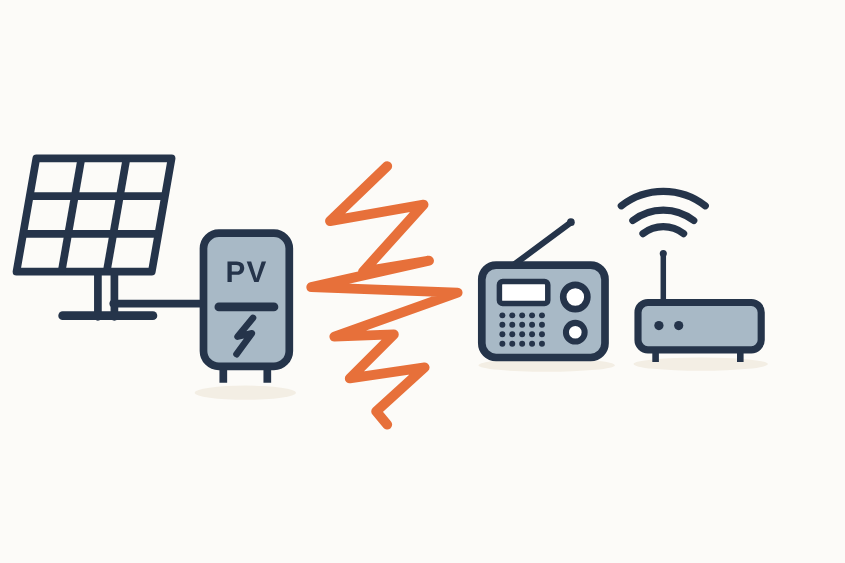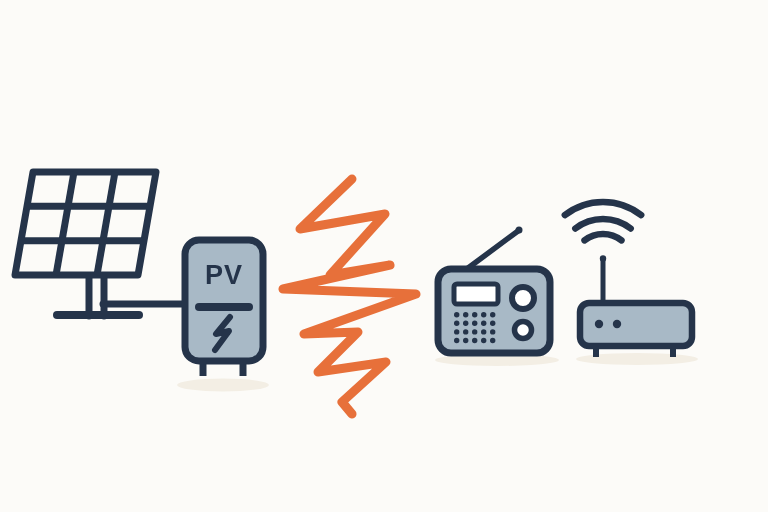--- a/index.html
+++ b/index.html
@@ -7,21 +7,20 @@
     --outline-navy:#25344a;
     --device-fill:#a8b9c6;
     --emi-orange:#e7703a;
     --display-white:#ffffff;
     --shadow:#f3eee4;
   }
   html,body{margin:0;padding:0;background:var(--background);}
   .stage{
     width:768px;height:396px;position:relative;overflow:hidden;
     background:var(--background);
-    margin-top:28px;
   }
   svg{display:block;}
   
   .sN{stroke:var(--outline-navy,#25344a);}
   .sO{stroke:var(--emi-orange,#e7703a);}
   .fD{fill:var(--device-fill,#a8b9c6);}
   .fN{fill:var(--outline-navy,#25344a);}
   .fW{fill:var(--display-white,#ffffff);}
   .fS{fill:var(--shadow,#f3eee4);}
   .fBG{fill:var(--background,#fcfbf8);}

